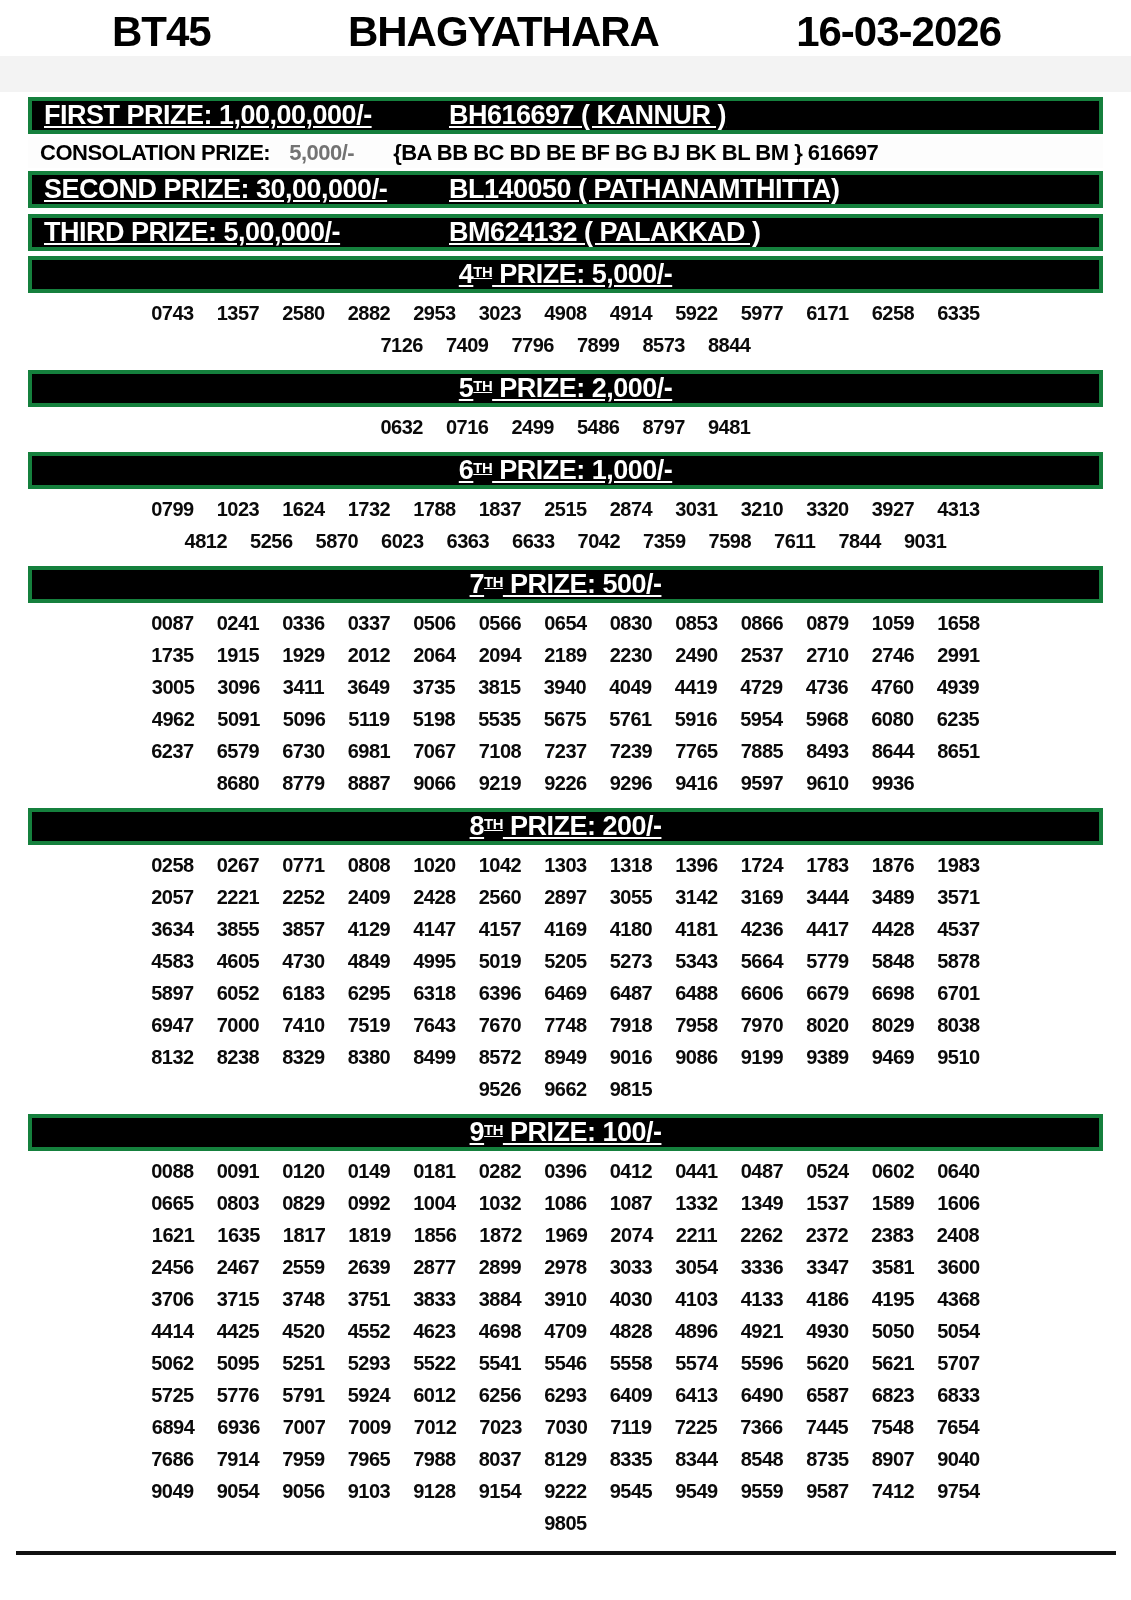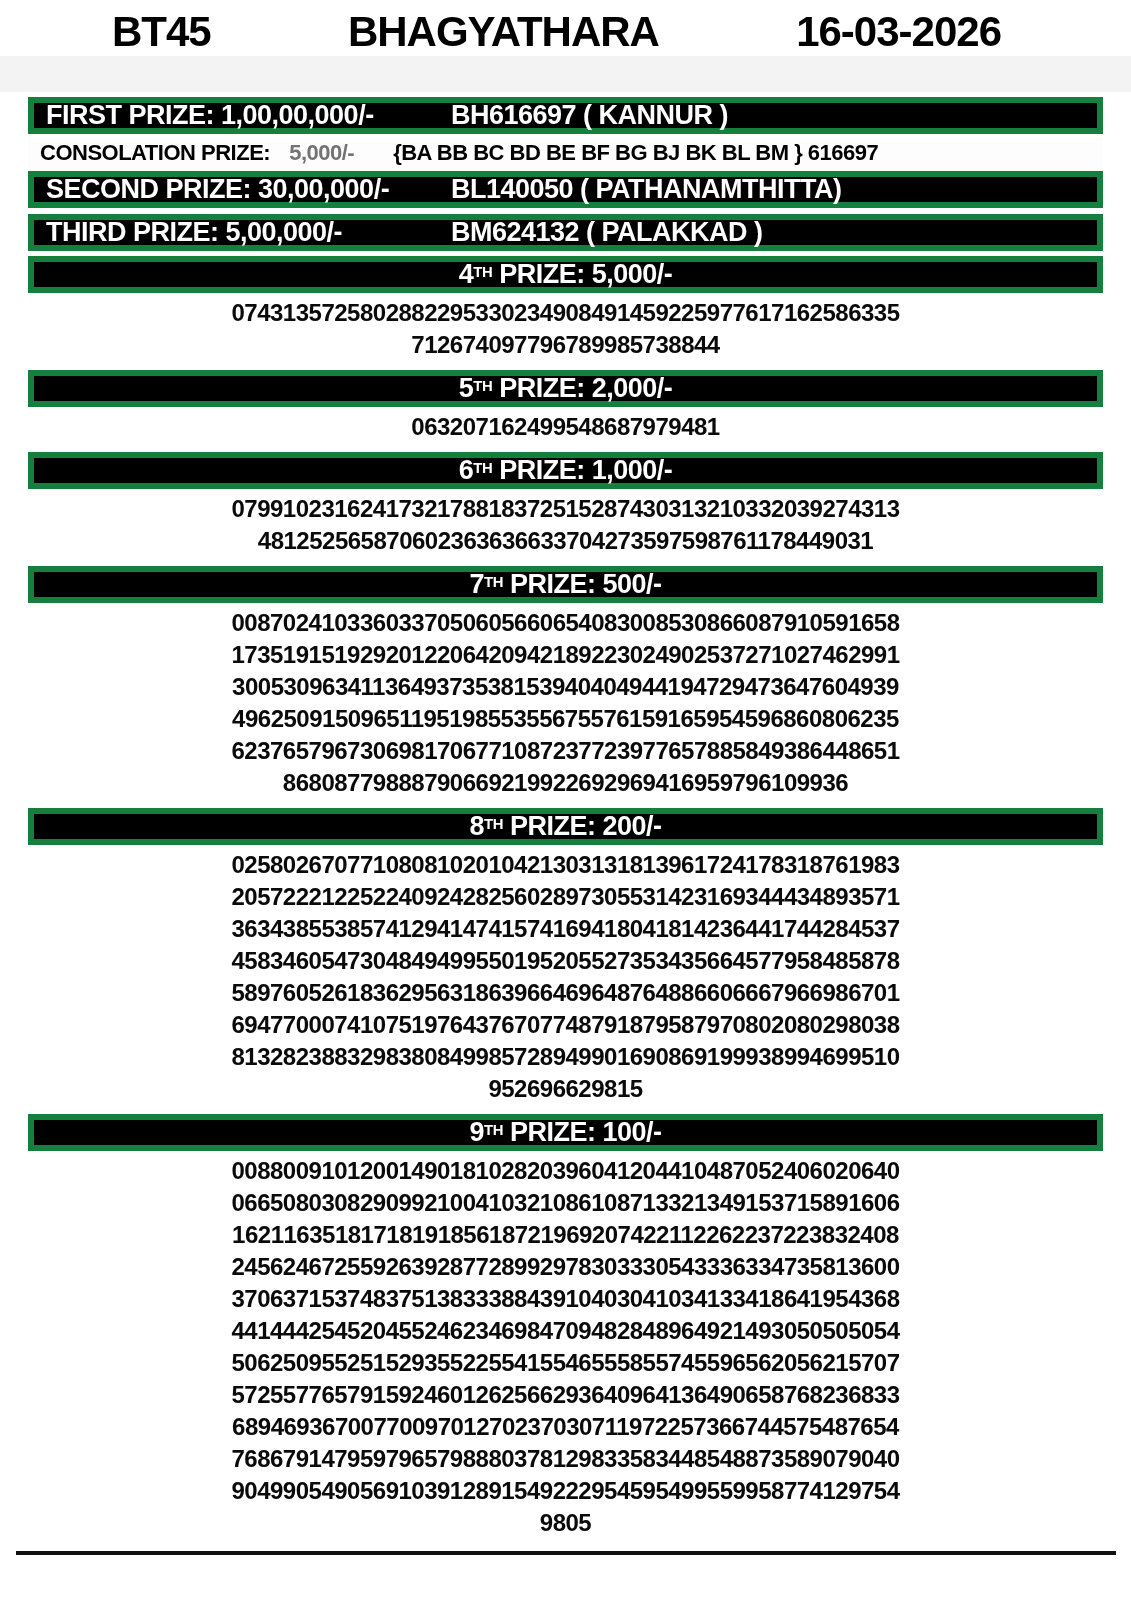--- a/index.html
+++ b/index.html
@@ -13,41 +13,42 @@
     padding:8px 130px 0 112px;
     font-weight:bold;font-size:42px;letter-spacing:-1px;
     line-height:48px;
   }
   .gray-band{height:36px;background:#f3f3f3;width:1131px;}
   .content{padding:0 28px;}
   .black-bar{
     background:#000;color:#fff;font-weight:bold;
     height:37px;display:flex;align-items:center;
     font-size:27px;letter-spacing:-0.5px;
-    border:6px solid #15803d;box-sizing:border-box;
+    border:4px solid #15803d;box-sizing:border-box;
     margin-top:5px;
+    text-decoration:underline;
   }
   .prize-bar{padding-left:12px;}
   .prize-bar .p-label{display:inline-block;width:405px;white-space:nowrap;}
   .prize-bar .p-winner{white-space:nowrap;}
   .consolation-row{
     display:flex;align-items:center;height:31px;margin-top:3px;
     background:#fdfdfd;padding-left:12px;
     font-weight:bold;font-size:22px;letter-spacing:-0.5px;gap:11px;
   }
   .consolation-row .c-amount{margin-left:8px;}
   .consolation-row .c-series{margin-left:28px;color:#000000;}
   .bar2{margin-top:3px;}
   .bar3{margin-top:6px;}
   .section-bar{justify-content:center;}
   .section-bar sup{font-size:0.55em;line-height:0;vertical-align:super;margin-top:-6px;}
   .rows{padding:4px 0;}
   .num-row{
-    display:flex;justify-content:center;
-    font-weight:bold;font-size:24px;letter-spacing:-0.5px;
+    display:flex;justify-content:center;gap:23px;
+    font-weight:bold;font-size:20px;letter-spacing:-0.5px;
     line-height:32px;color:#0a0a0a;
   }
   .num{white-space:nowrap;}
   .bottom-rule{
     margin:8px auto 0 auto;width:1100px;border-top:4px solid #111;
   }
 </style>
 </head>
 <body>
 

